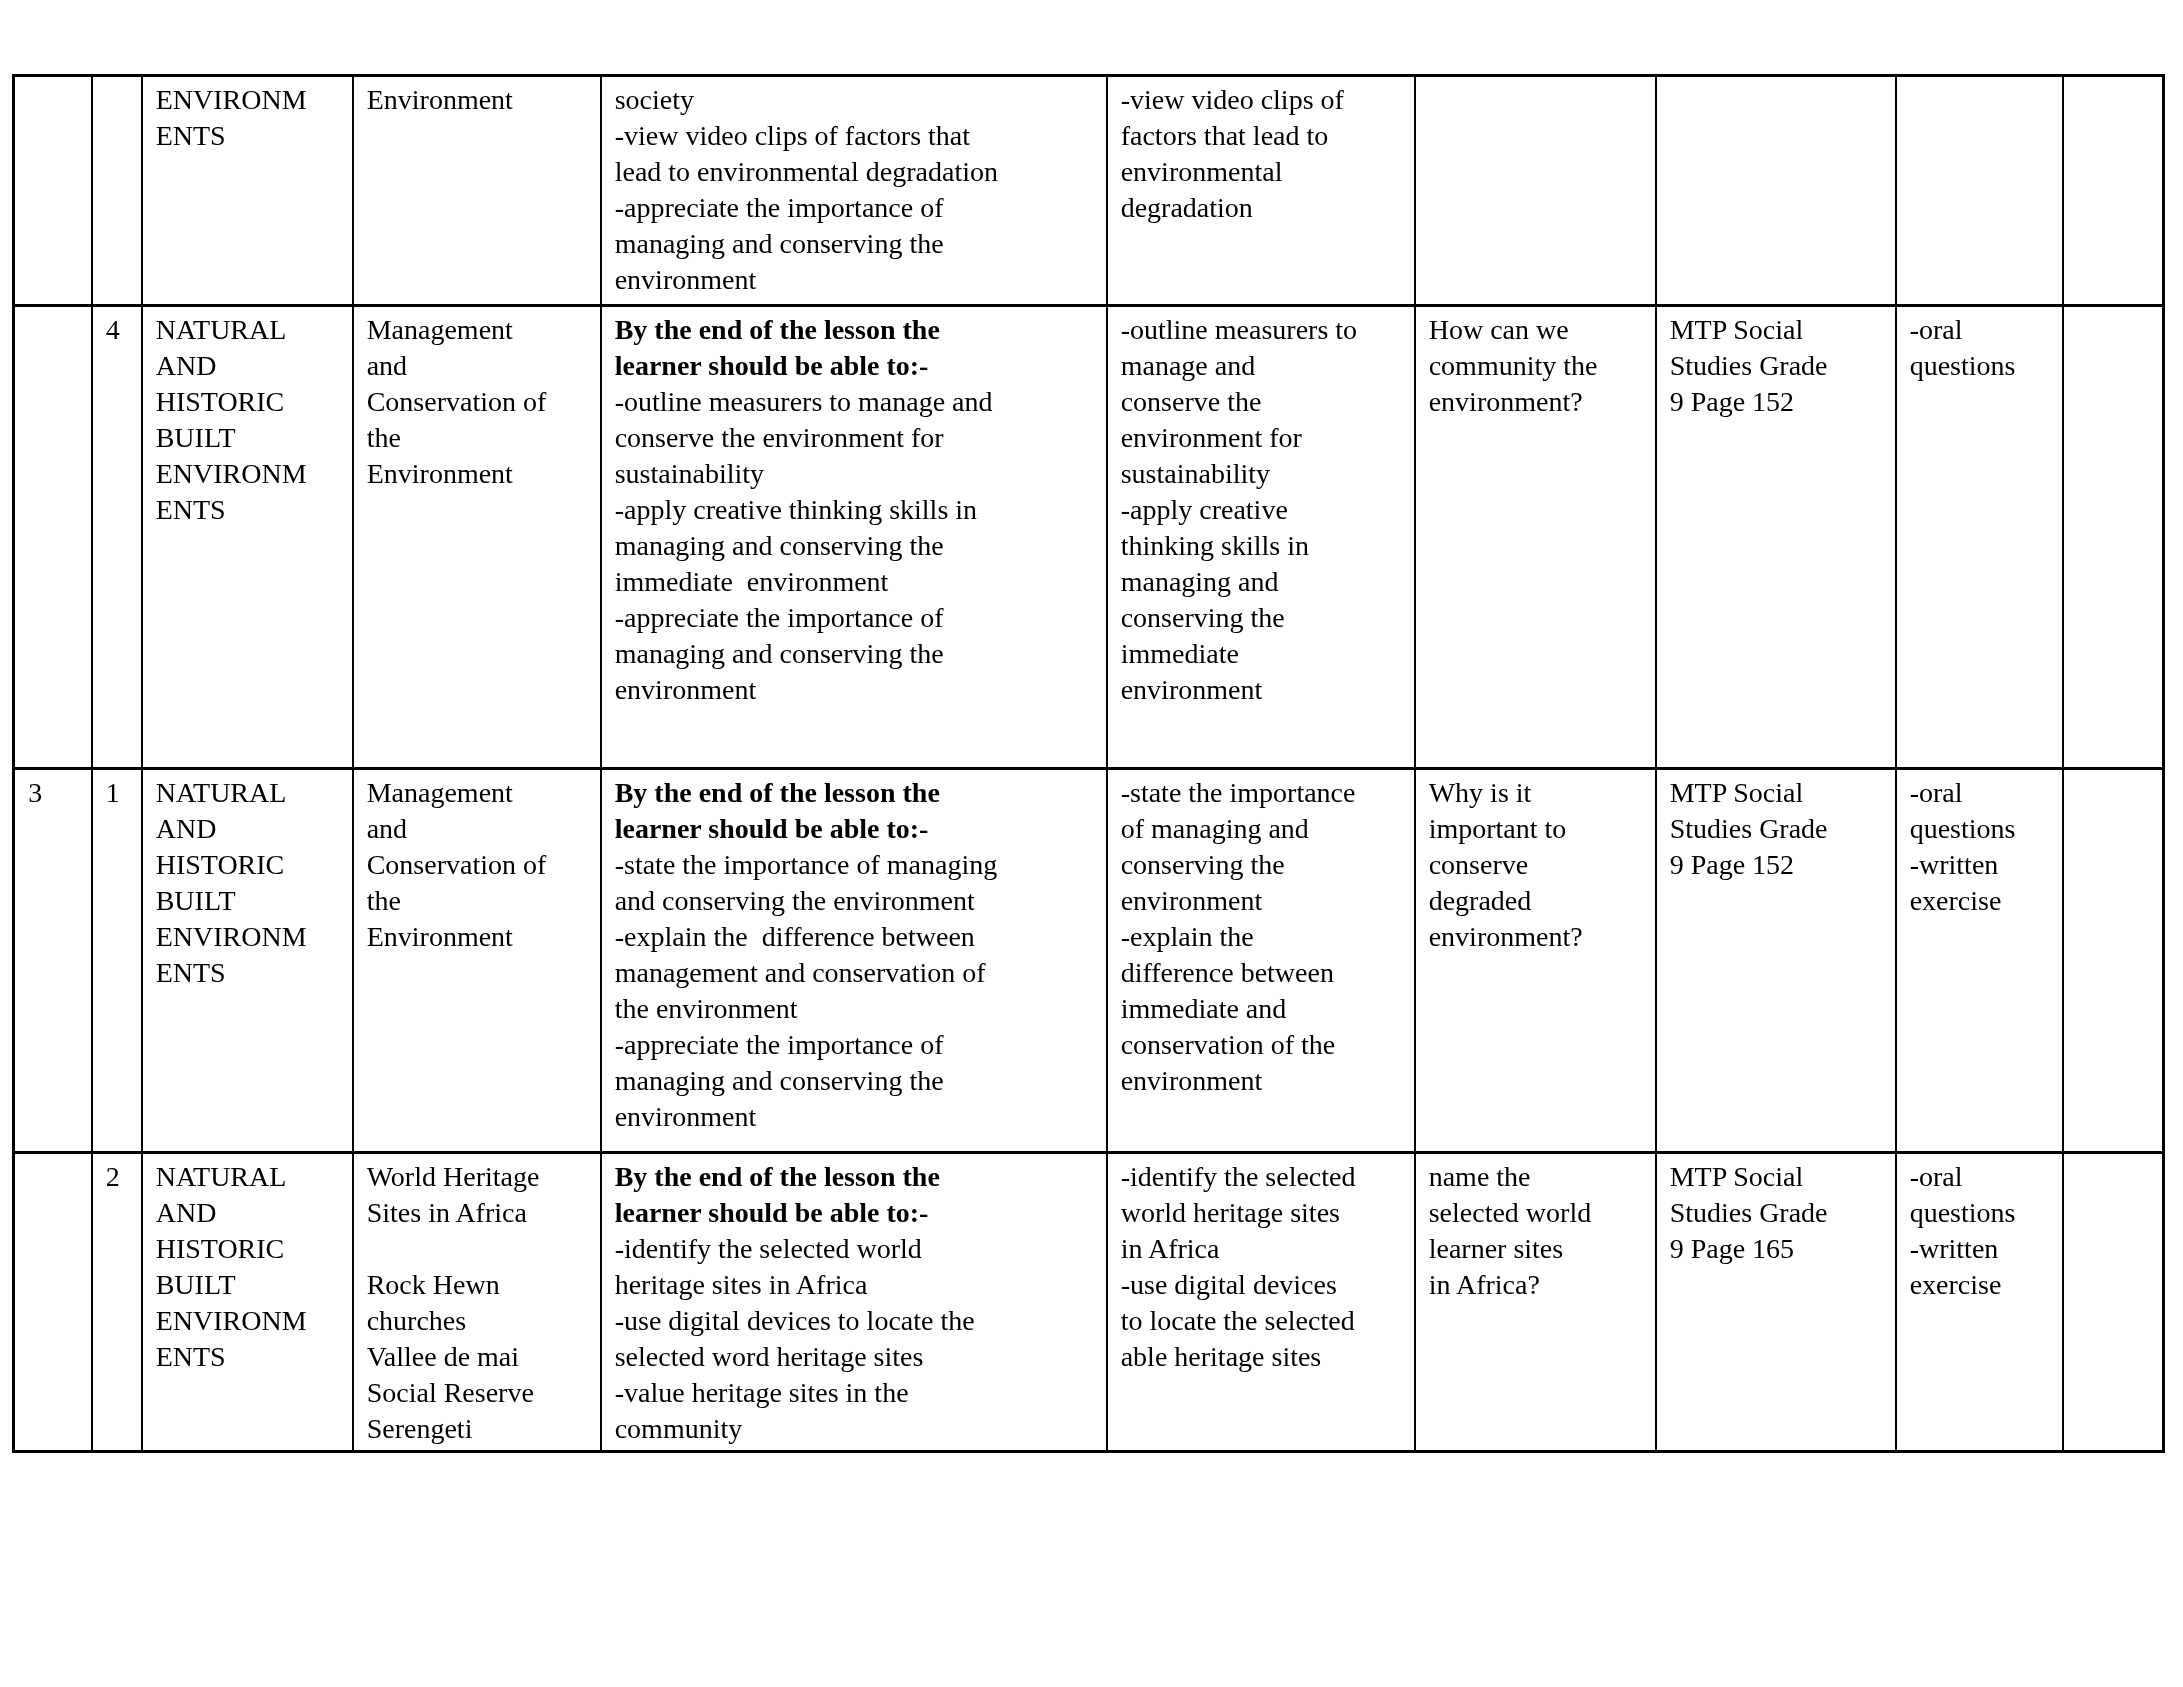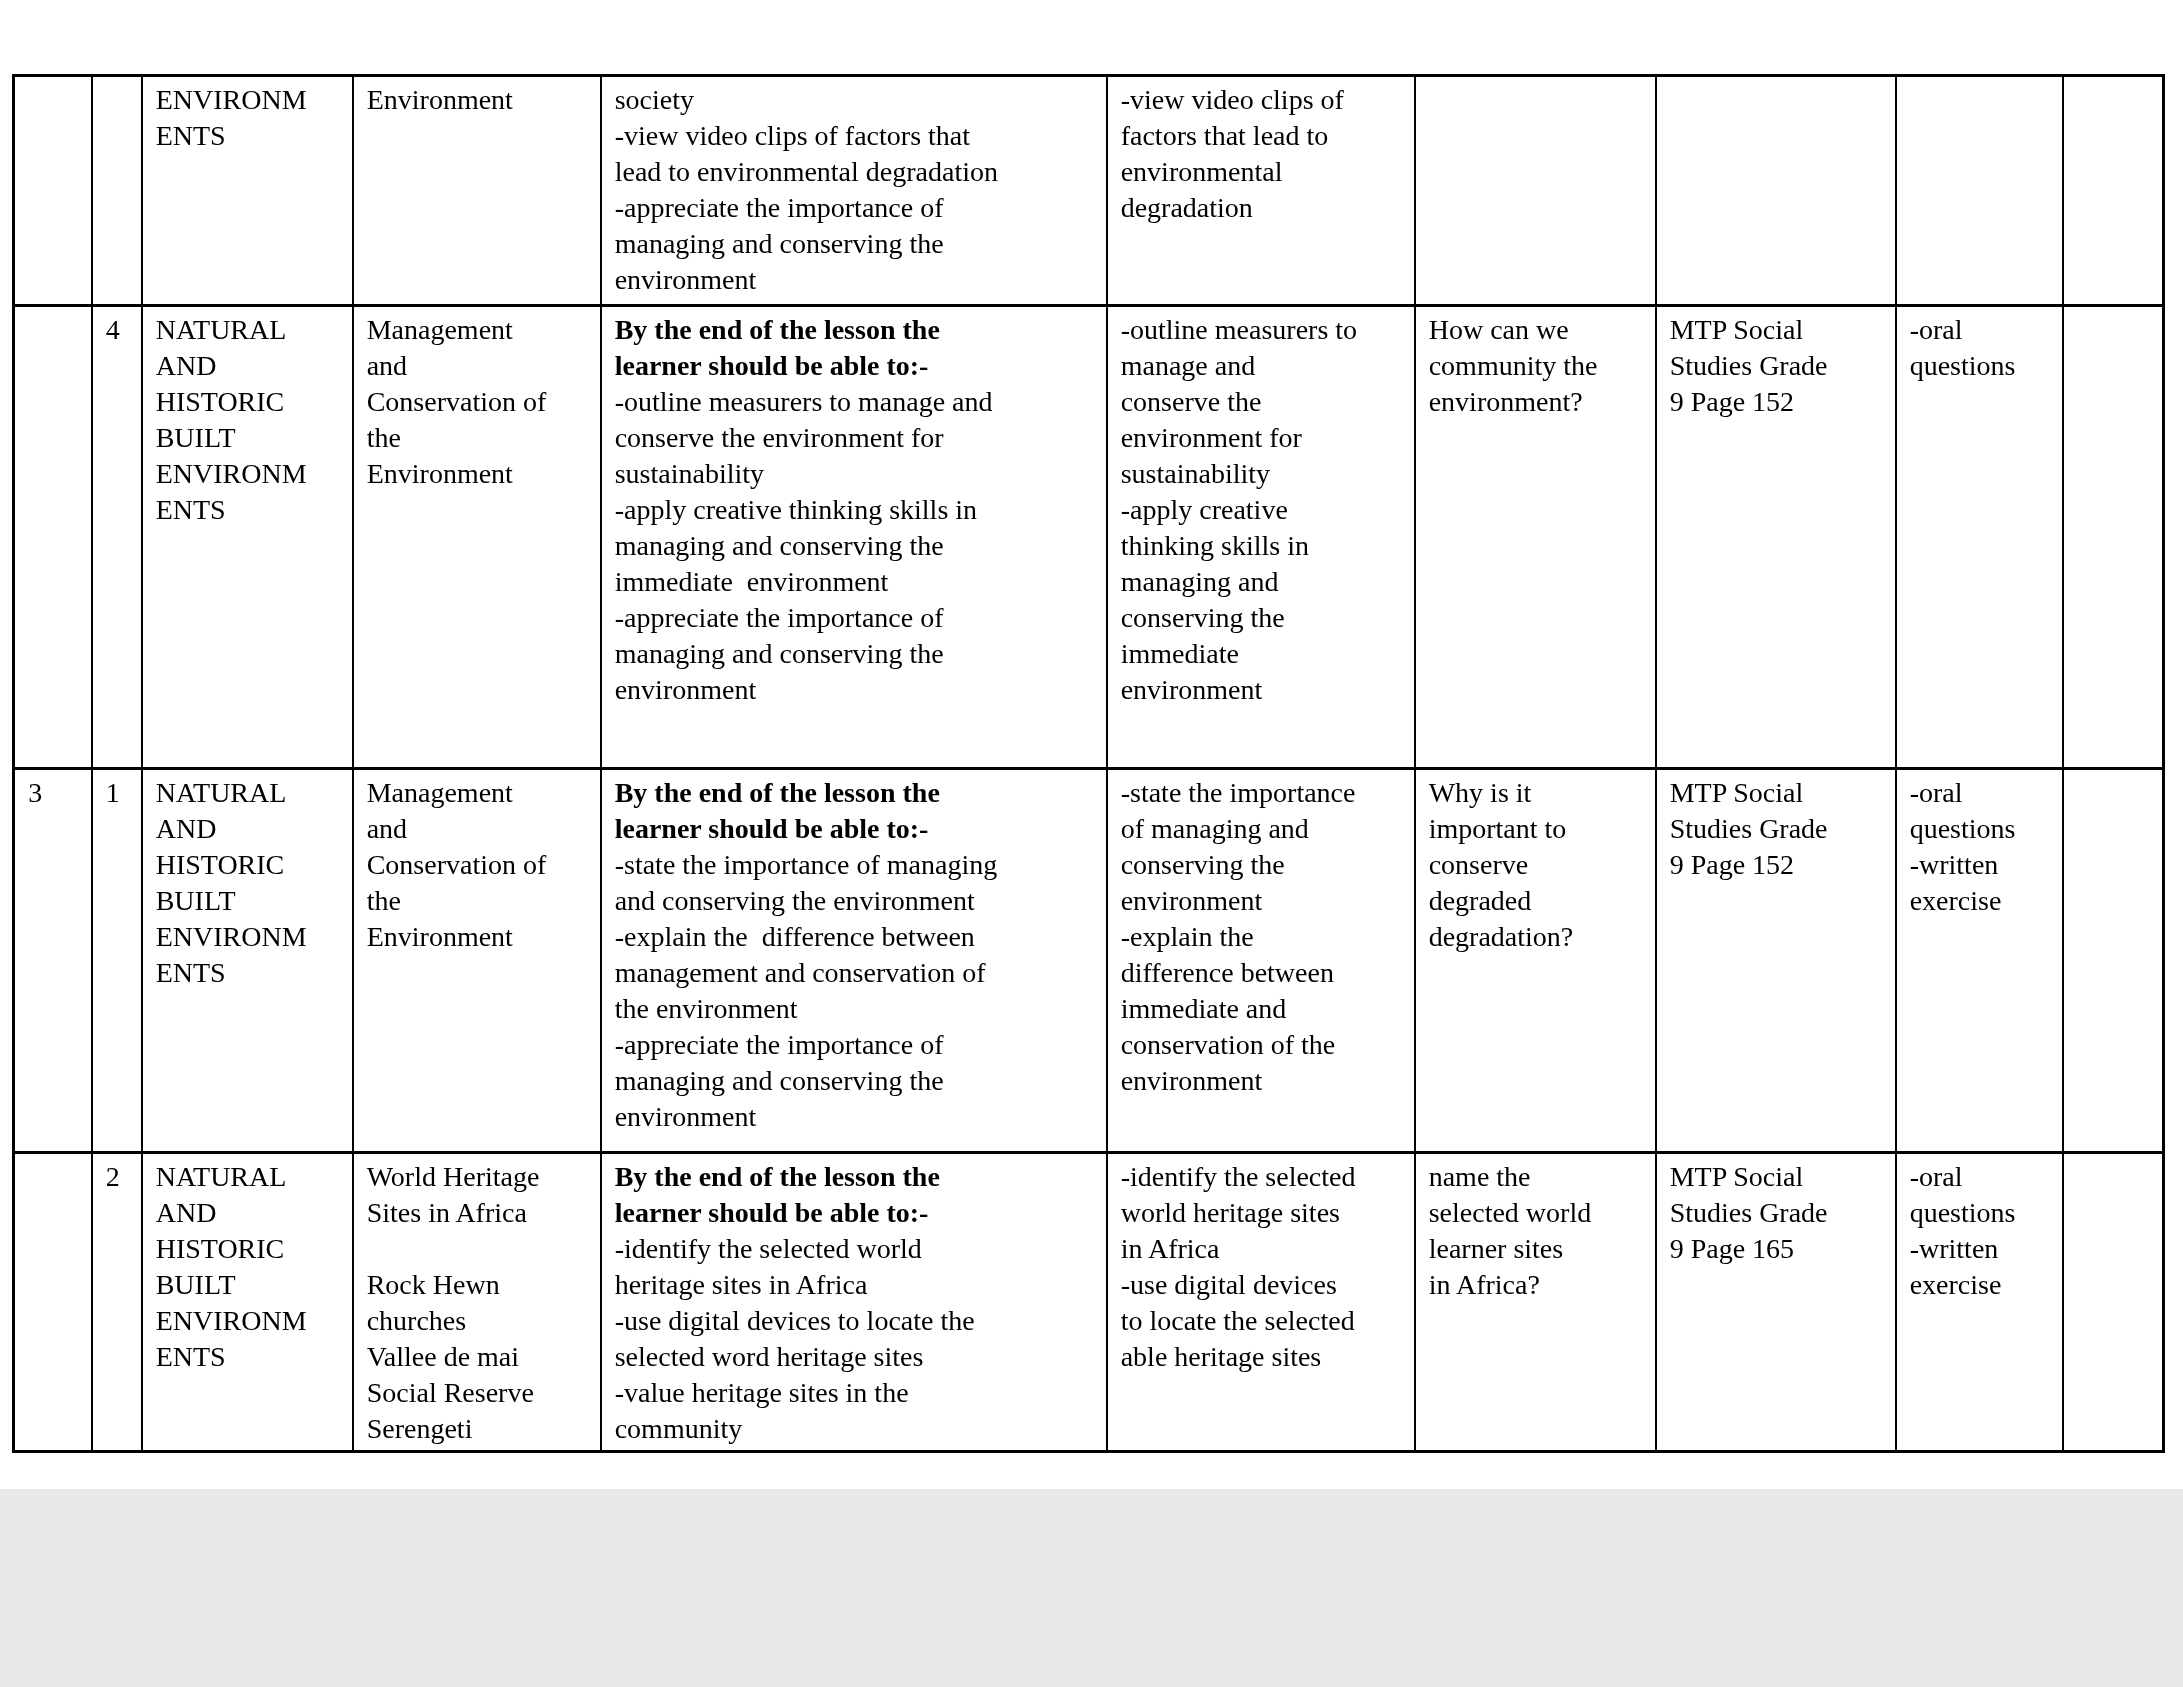--- a/index.html
+++ b/index.html
@@ -1,19 +1,19 @@
 <!DOCTYPE html>
 <html style="font-size:10.6px"><head>
 <meta charset="utf-8">
 <style>
   html, body { margin: 0; padding: 0; background: #e8e8e8; }
   .page {
     position: relative;
     width: 2183px;
-    height: 1489px;
+    height: 1687px;
     background: #ffffff;
     font-family: "Liberation Serif", serif;
     color: #000000;
     overflow: hidden;
     text-decoration: underline;
   }
   table.scheme {
     position: absolute;
     left: 12px;
     top: 74px;
@@ -227,21 +227,21 @@
 difference between
 immediate and
 conservation of the
 environment</div>
           </td>
       <td>
             <div class="cell-text">Why is it
 important to
 conserve
 degraded
-degradation?</div>
+environment?</div>
           </td>
       <td>
             <div class="cell-text">MTP Social
 Studies Grade
 9 Page 152</div>
           </td>
       <td>
             <div class="cell-text">-oral
 questions
 -written

